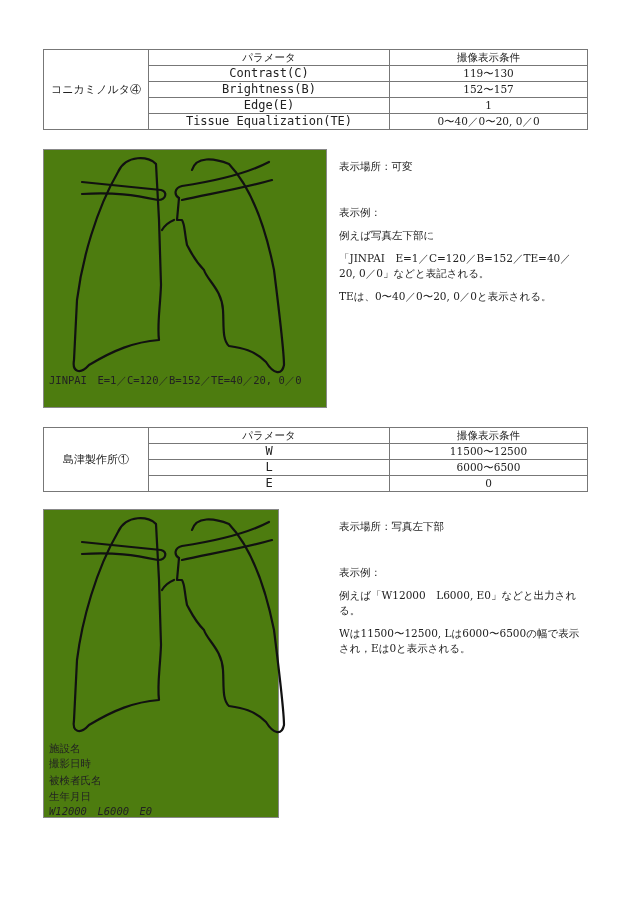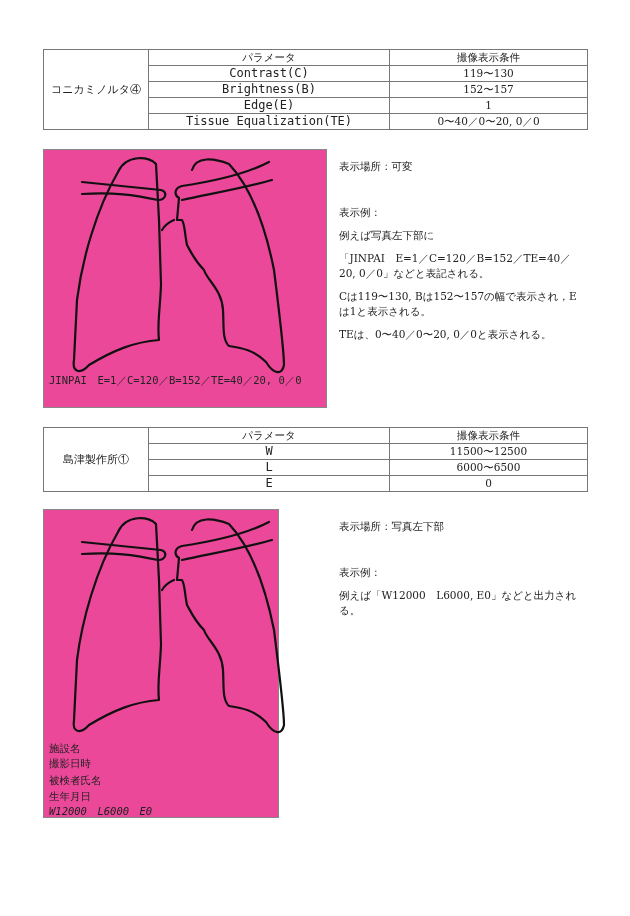--- a/index.html
+++ b/index.html
@@ -2,21 +2,21 @@
 <html><head>
 <meta charset="utf-8">
 <style>
   html, body { margin: 0; padding: 0; background: #ffffff; }
   body { width: 630px; height: 916px; position: relative; overflow: hidden;
          font-family: "DejaVu Serif", "Liberation Serif", serif; color: #222; }
   .tbl { position: absolute; border-collapse: collapse; font-size: 10.5px; }
   .tbl td { border: 1px solid #777; text-align: center; padding: 0; height: 15px; line-height: 15px; white-space: nowrap; }
   .tbl td.vendor { font-size: 11px; }
   .mono { font-family: "DejaVu Sans Mono", "Liberation Mono", monospace; font-size: 12px; }
-  .xbox { position: absolute; border: 1.5px solid #888; background: #ec4899; box-sizing: border-box; }
+  .xbox { position: absolute; border: 1.5px solid #888; background: #4d7c0f; box-sizing: border-box; }
   .xbox svg { position: absolute; left: 0; top: 0; }
   .overlay { position: absolute; left: 5px; font-size: 10.5px; line-height: 16px; white-space: nowrap; }
   .desc { position: absolute; font-size: 10.5px; line-height: 15px; width: 262px; }
   .desc p { margin: 8px; }
   .gap { height: 15px; }
 </style>
 </head>
 <body>
 
 <table class="tbl" style="left:43px; top:49px; width:545px;">
@@ -56,21 +56,20 @@
   </svg>
   <div class="overlay mono" style="top:222px;">JINPAI　E=1／C=120／B=152／TE=40／20, 0／0</div>
 </div>
 
 <div class="desc" style="left:331px; top:151px;">
   <p>表示場所：可変</p>
   <div class="gap"></div>
   <p>表示例：</p>
   <p>例えば写真左下部に</p>
   <p>「JINPAI　E=1／C=120／B=152／TE=40／20, 0／0」などと表記される。</p>
-  <p>Cは119〜130, Bは152〜157の幅で表示され，Eは1と表示される。</p>
   <p>TEは、0〜40／0〜20, 0／0と表示される。</p>
 </div>
 
 <table class="tbl" style="left:43px; top:427px; width:545px;">
   <tbody>
       <tr>
     <td class="vendor" rowspan="4" style="width:104px;">島津製作所①</td>
     <td style="width:240px;">パラメータ</td>
     <td>撮像表示条件</td>
   </tr>
@@ -103,13 +102,14 @@
   <div class="overlay" style="top:262px;">被検者氏名</div>
   <div class="overlay" style="top:278px;">生年月日</div>
   <div class="overlay mono" style="top:293px;font-style:italic;">W12000　L6000　E0</div>
 </div>
 
 <div class="desc" style="left:331px; top:511px;">
   <p>表示場所：写真左下部</p>
   <div class="gap"></div>
   <p>表示例：</p>
   <p>例えば「W12000　L6000, E0」などと出力される。</p>
+  <p>Wは11500〜12500, Lは6000〜6500の幅で表示され，Eは0と表示される。</p>
 </div>
 
 </body></html>

